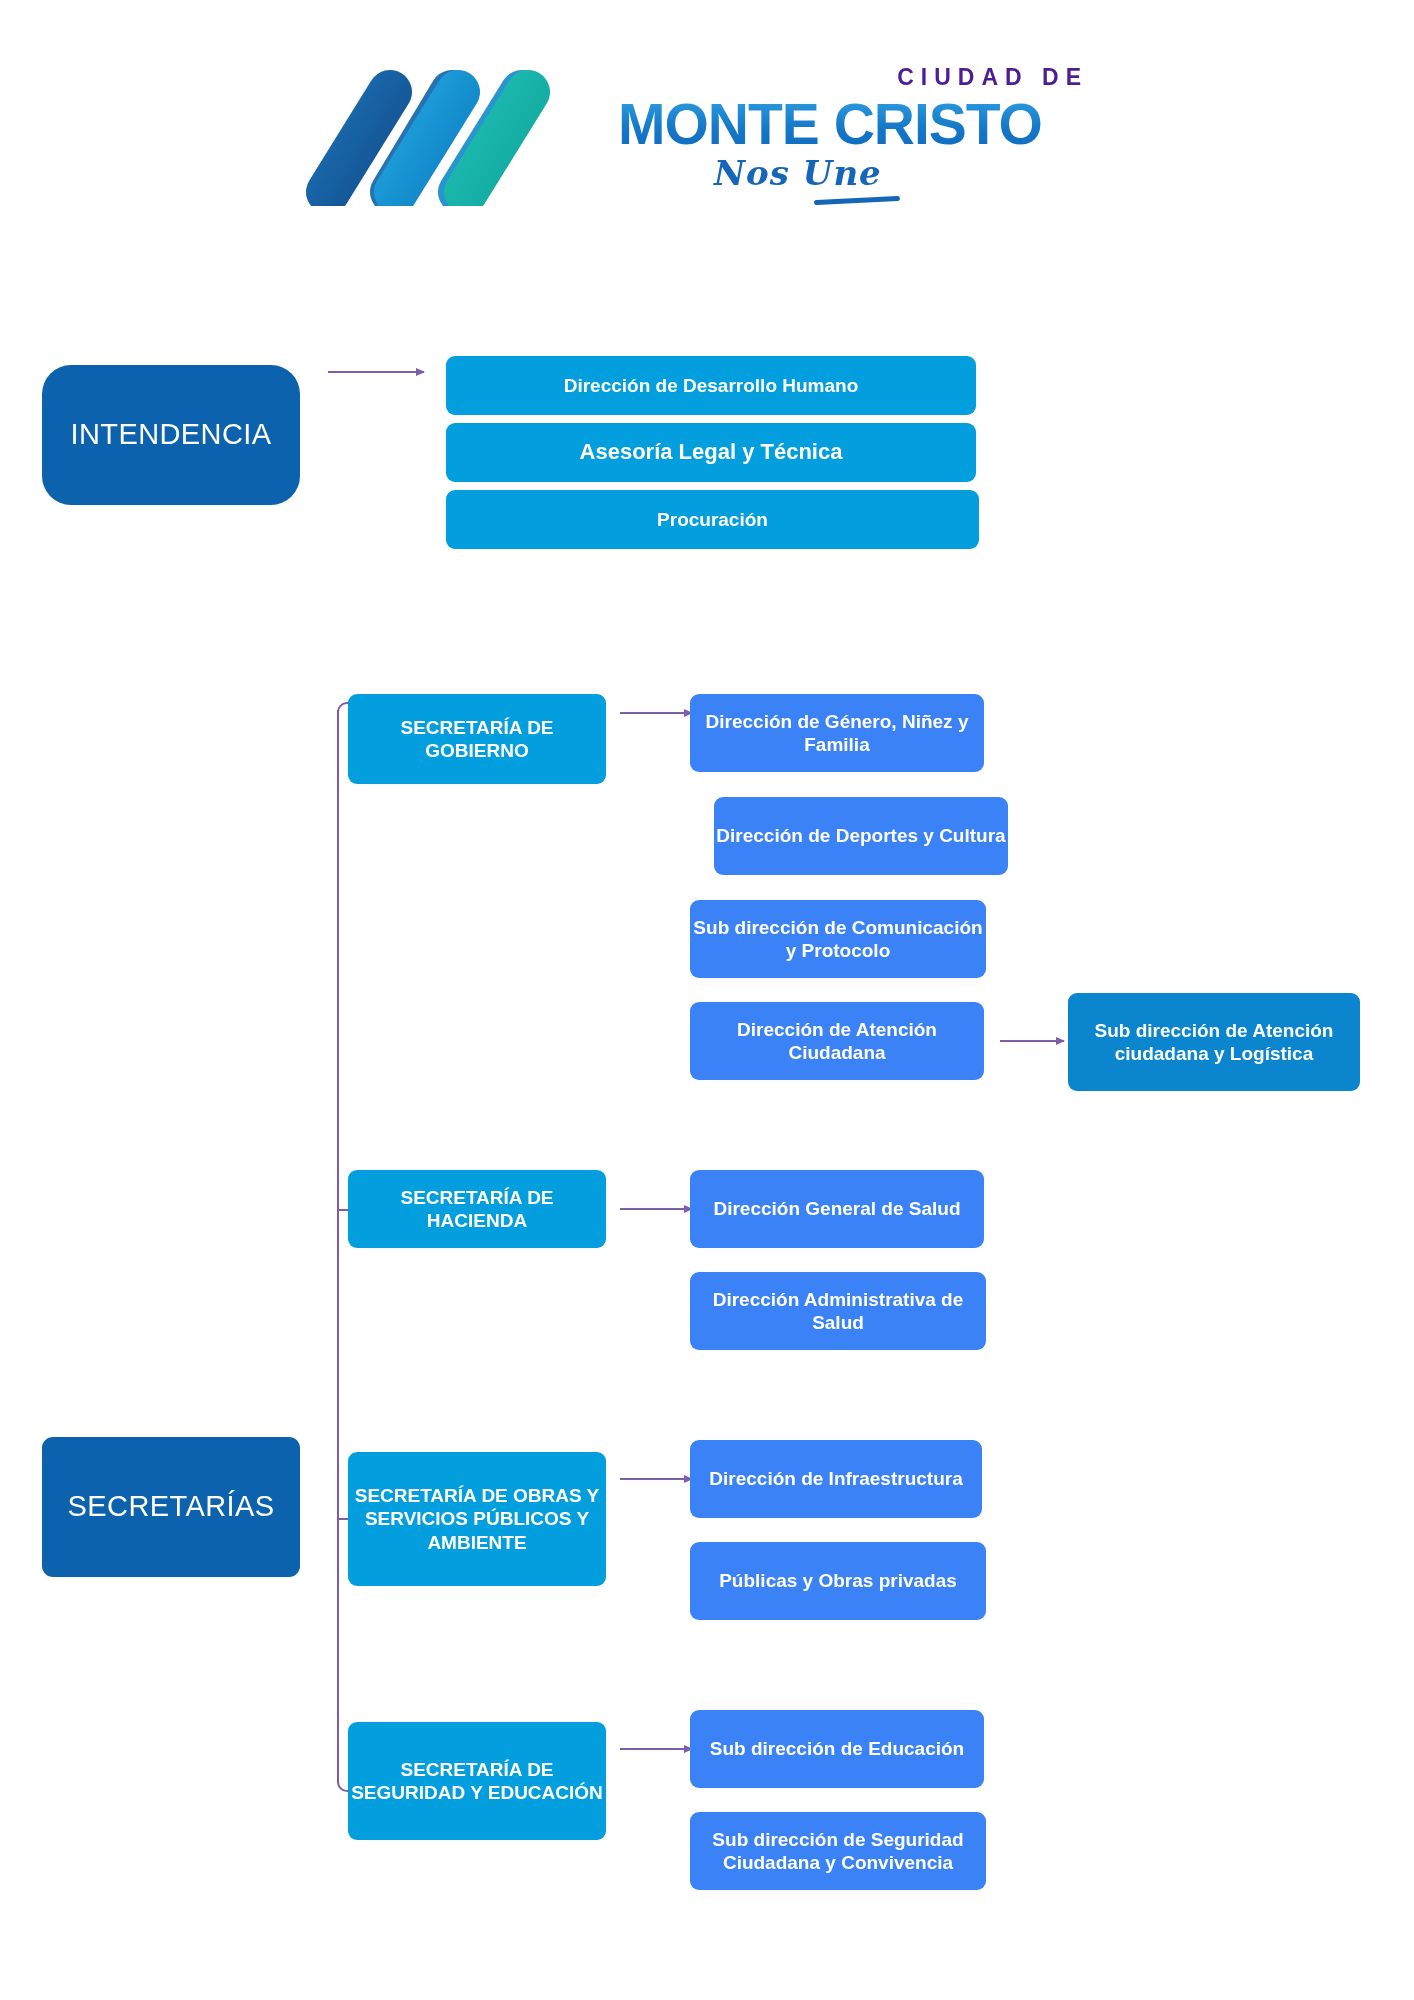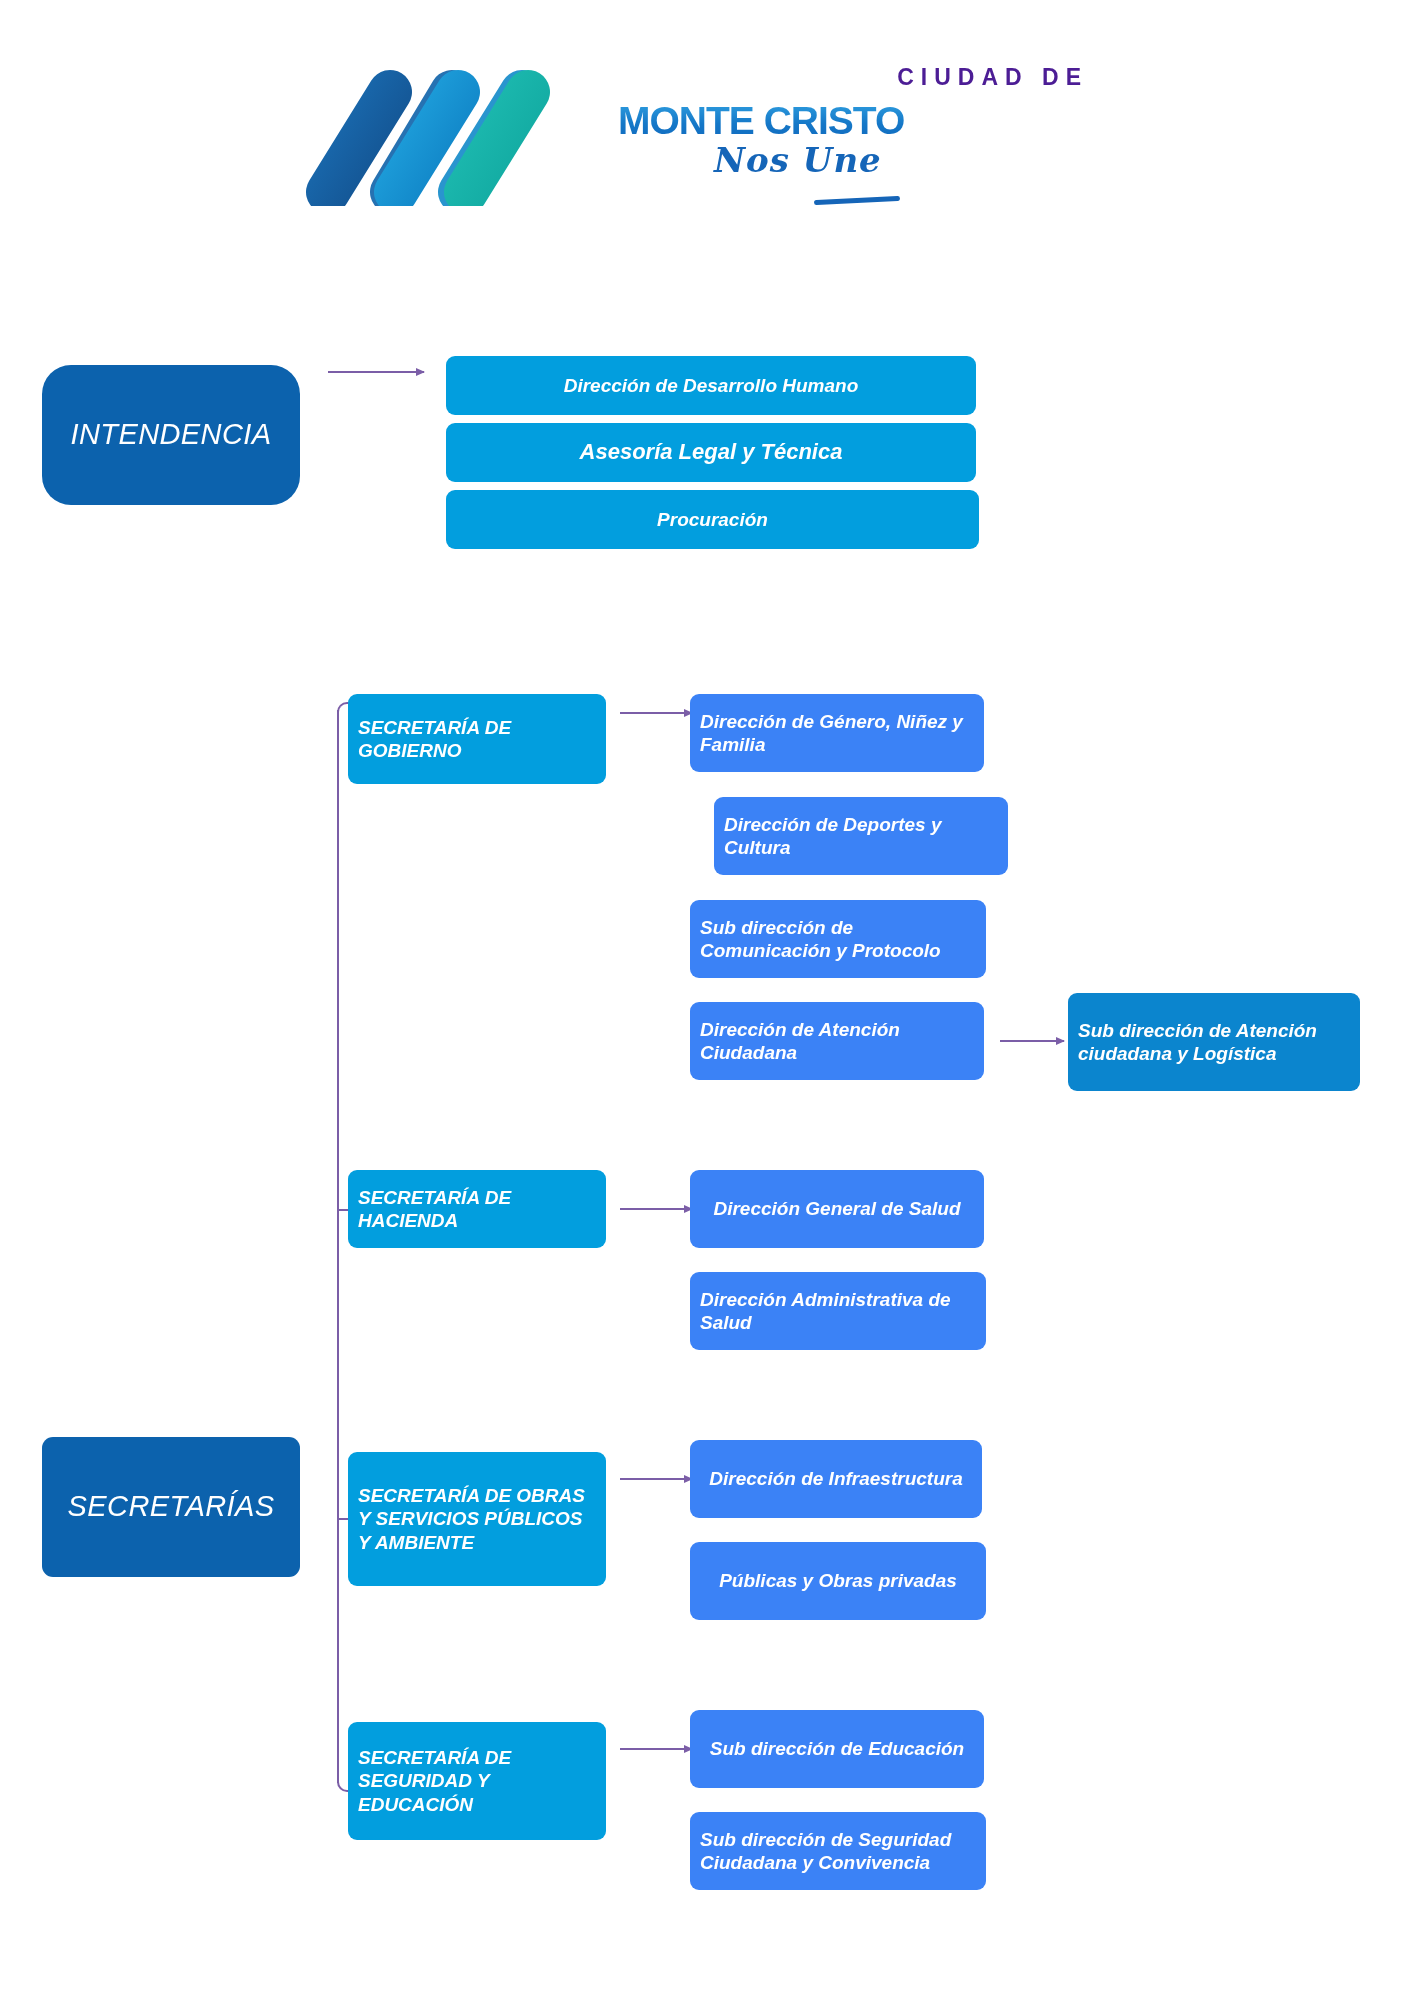--- a/index.html
+++ b/index.html
@@ -42,25 +42,25 @@
   .logo-ciudad {
     font-size: 23px;
     letter-spacing: 7px;
     font-weight: 700;
     color: #4c1d95;
     line-height: 1;
     padding-left: 3px;
     text-align: right;
   }
   .logo-monte {
-    font-size: 39px;
+    font-size: 57px;
     font-weight: 800;
     letter-spacing: -1px;
     line-height: 1.05;
-    margin-top: 12px;
+    margin-top: 6px;
     background: linear-gradient(180deg, #2f9fe0 0%, #1578c8 55%, #1069bd 100%);
     -webkit-background-clip: text;
     background-clip: text;
     color: transparent;
     white-space: nowrap;
   }
   .logo-nosune {
     font-family: "DejaVu Serif", serif;
     font-style: italic;
     font-size: 34px;
@@ -80,26 +80,26 @@
     border-radius: 3px;
     transform: rotate(-3deg);
   }
 
   
   .box {
     position: absolute;
     display: flex;
     align-items: center;
     justify-content: center;
+    text-align: center;
     color: #ffffff;
     font-weight: 700;
     border-radius: 9px;
     line-height: 1.22;
-    padding: 4px 10px;
-    font-style: italic;
+    padding: 4px 0;
   }
   .box.root {
     background: #0C62AD;
     border-radius: 11px;
     font-weight: 400;
     letter-spacing: 0.4px;
   }
   .box.lightblue { background: #029EDE; }
   .box.teal      { background: #3b82f6; }
   .box.midblue   { background: #0B85CE; }

